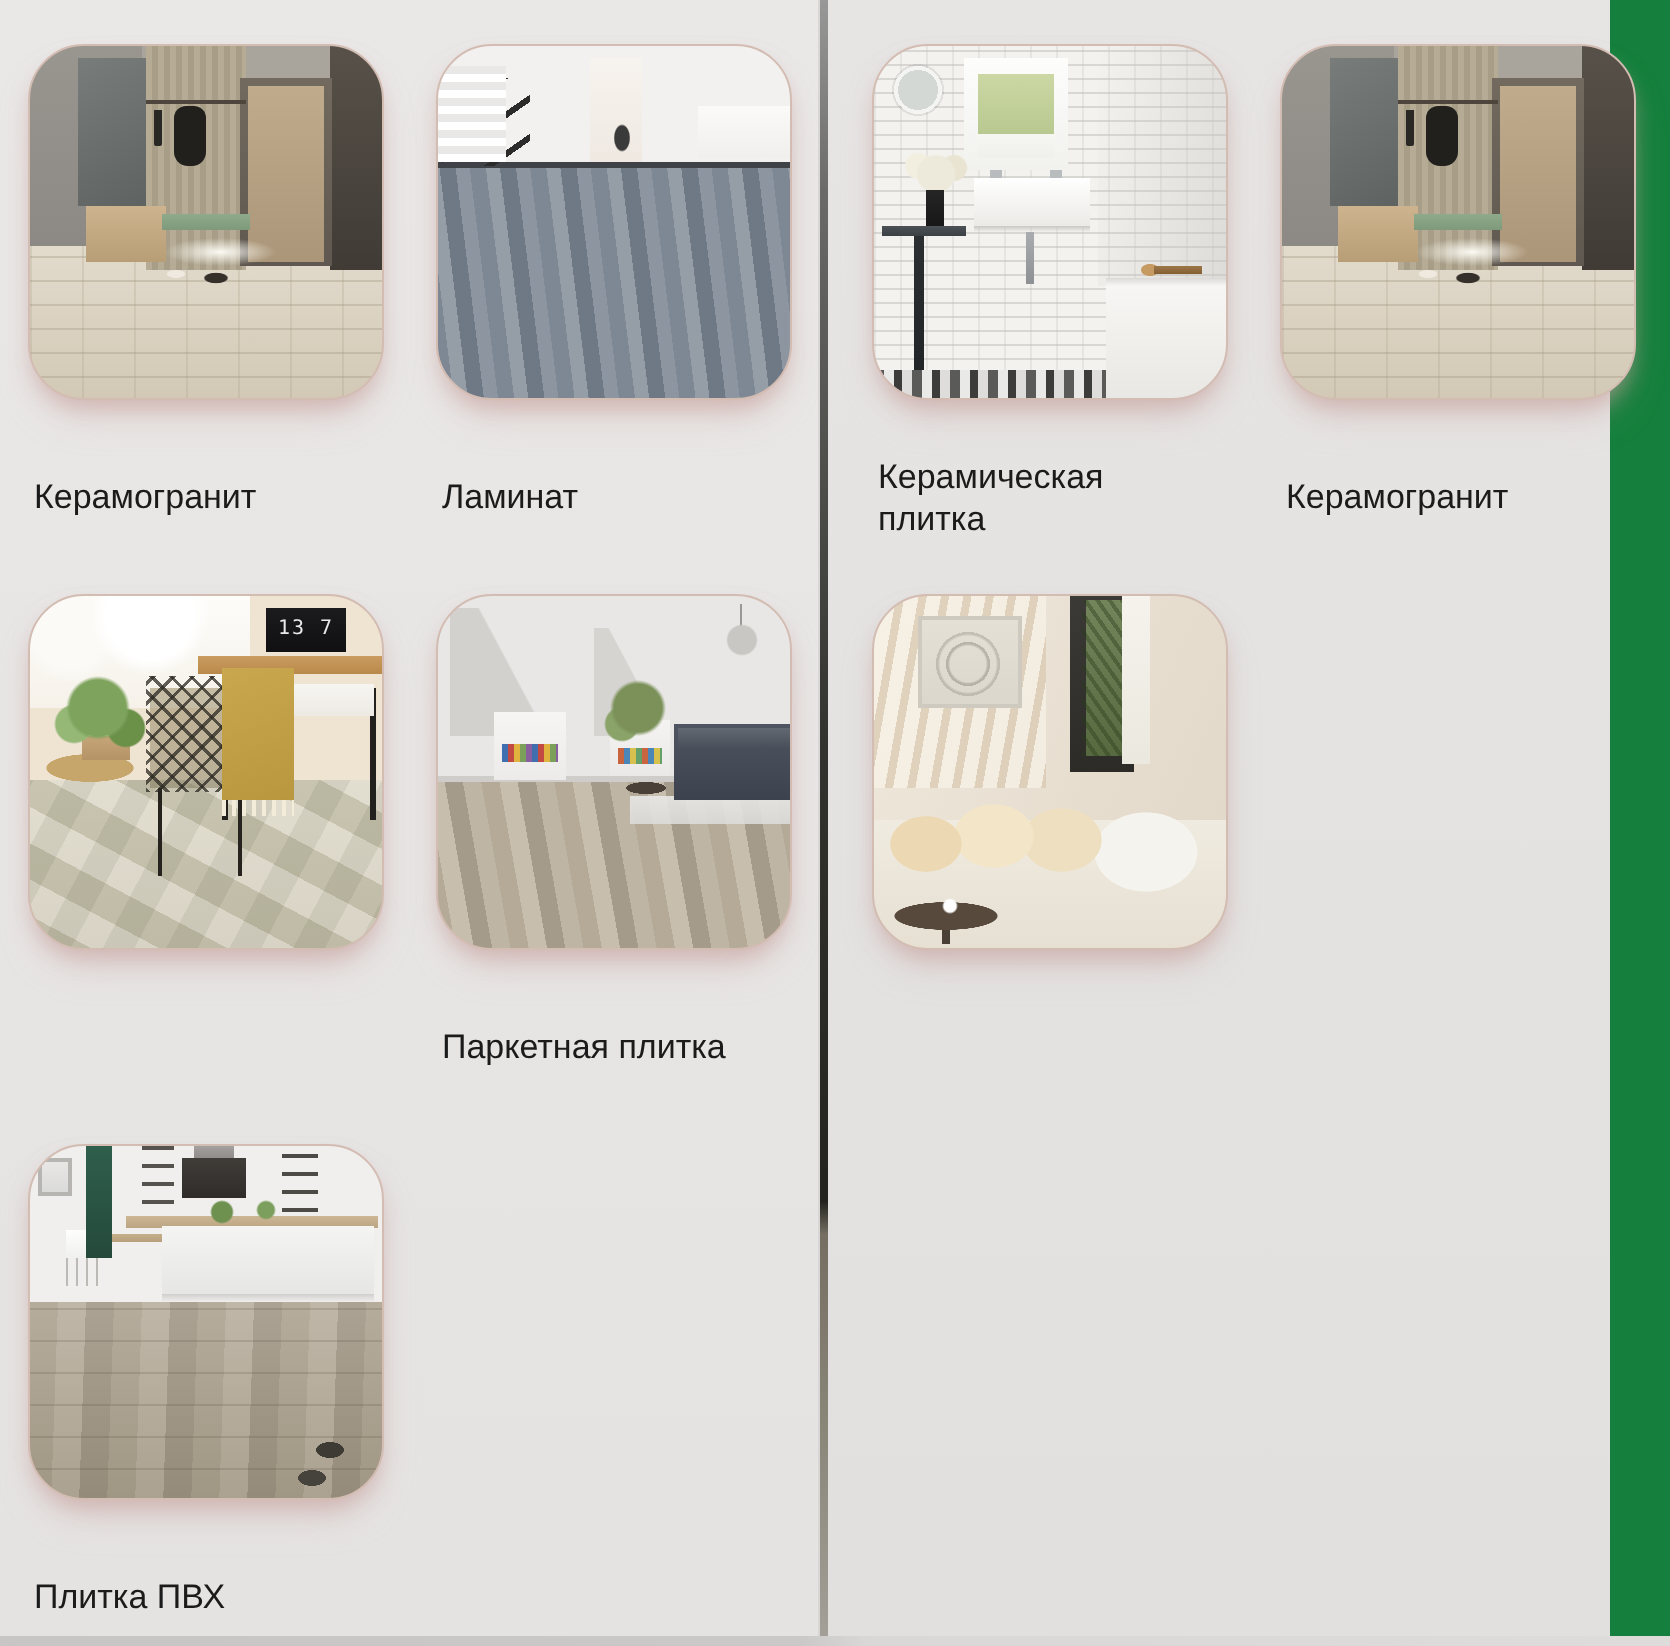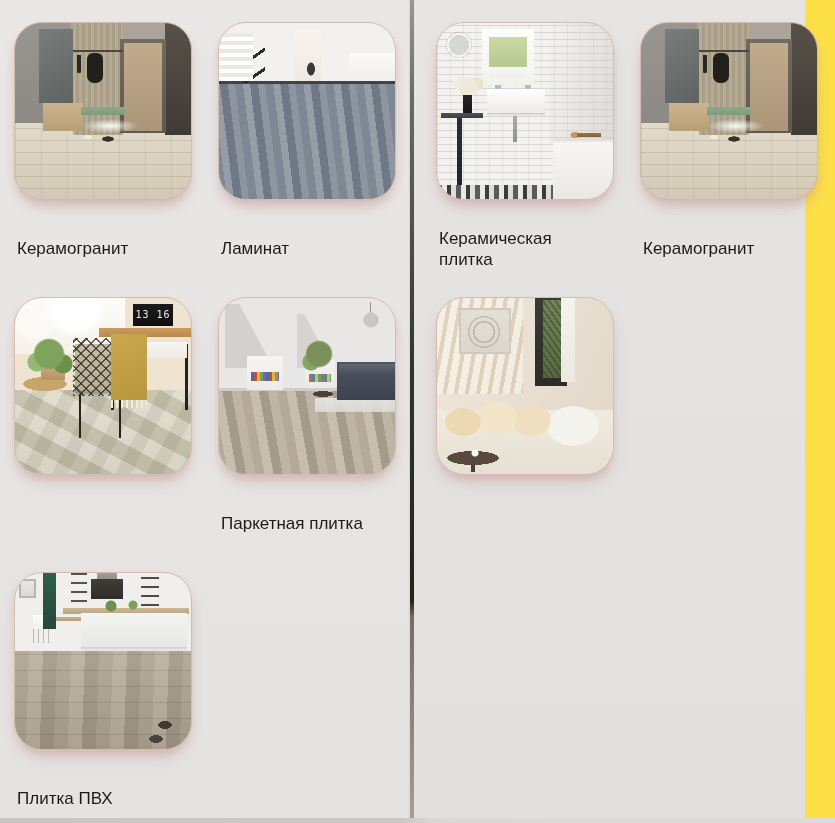--- a/index.html
+++ b/index.html
@@ -1,16 +1,16 @@
 <!DOCTYPE html>
 <html><head>
 <meta charset="utf-8">
 <style>
   html,body{margin:0;padding:0;background:#e8e6e5;font-family:"Liberation Sans",sans-serif;}
-  .screen{position:relative;width:835px;height:823px;overflow:hidden;display:flex;background:#fde047;}
+  .screen{position:relative;width:835px;height:823px;overflow:hidden;display:flex;background:#15803d;}
   .panel{box-sizing:border-box;height:823px;}
   .panel.left{width:409px;background:linear-gradient(#eae8e7,#e5e3e2);padding:22px 0 0 14px;}
   .panel.right{width:391px;background:linear-gradient(#e7e5e4,#e1e0df);padding:22px 0 0 22px;}
   .divider{width:5px;height:823px;box-sizing:border-box;border-left:1px solid #d8d7d5;
     background:linear-gradient(to bottom,#989898 0%,#6a6a68 12%,#33332f 45%,#24241f 73%,#756f63 75%,#8d887c 88%,#a5a098 100%);}
   .bottom-strip{position:absolute;left:0;bottom:0;width:835px;height:5px;z-index:6;
     background:linear-gradient(to right,#c8c6c4 0%,#cbc9c7 48%,#d9d8d6 52%,#dddcda 100%);}
   .grid{display:grid;grid-template-columns:repeat(2,178px);column-gap:26px;}
   .item{margin:0;height:275px;width:178px;}
   .tile{position:relative;width:178px;height:178px;border-radius:28px;overflow:hidden;cursor:pointer;
@@ -190,21 +190,21 @@
         <figure class="item">
     <div class="tile" data-img="laminate" title="white classic hall with staircase and grey laminate plank floor">
       
     </div>
     <figcaption class="label-zone">
       <span class="label">Ламинат</span>
     </figcaption>
   </figure>
         <figure class="item">
     <div class="tile" data-img="linoleum" title="workspace with wire chair, mustard throw, wooden desk, digital clock and checkered linoleum floor">
-      <span class="tile-clock">13 16</span>
+      <span class="tile-clock">13 7</span>
     </div>
   </figure>
         <figure class="item">
     <div class="tile" data-img="parquet" title="attic living room with dark sofa, book niches and parquet board floor">
       
     </div>
     <figcaption class="label-zone">
       <span class="label">Паркетная плитка</span>
     </figcaption>
   </figure>

